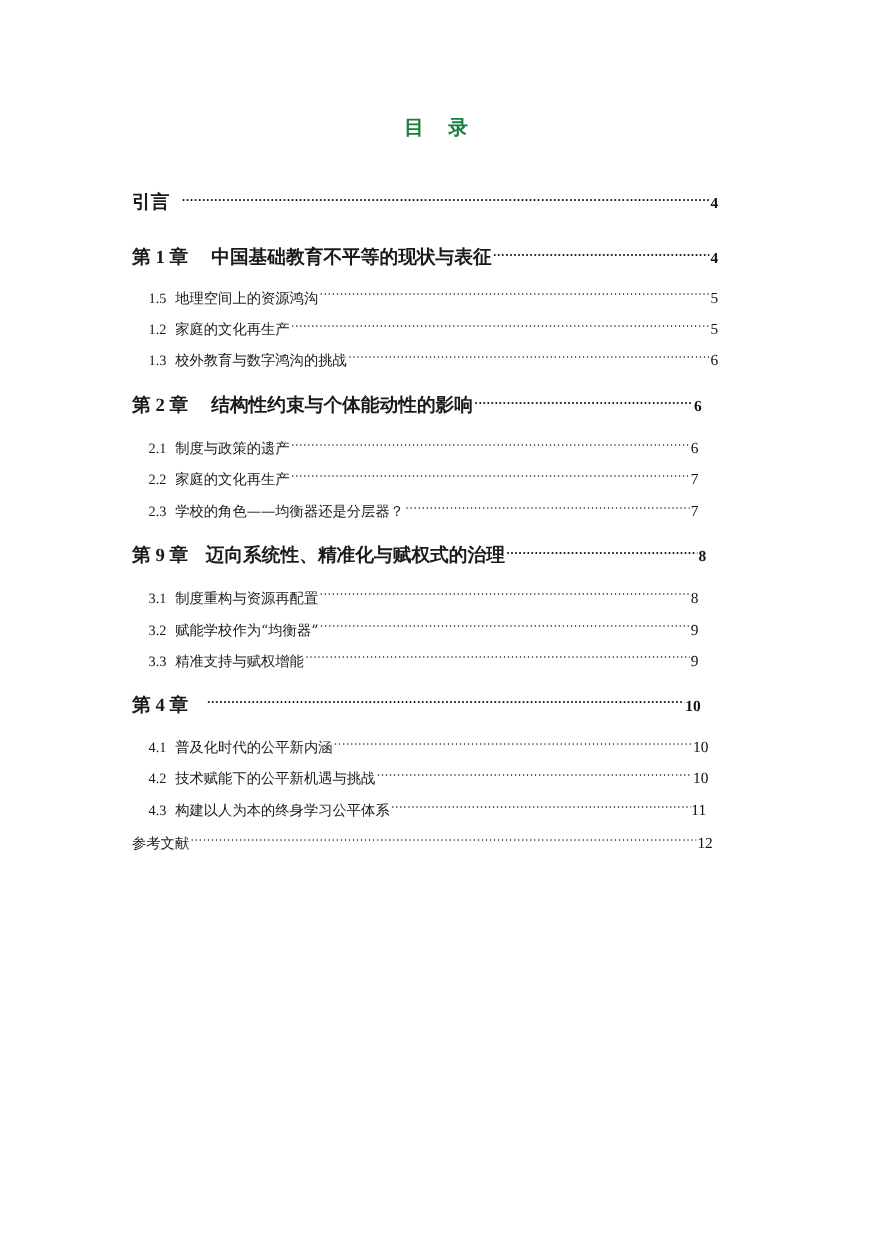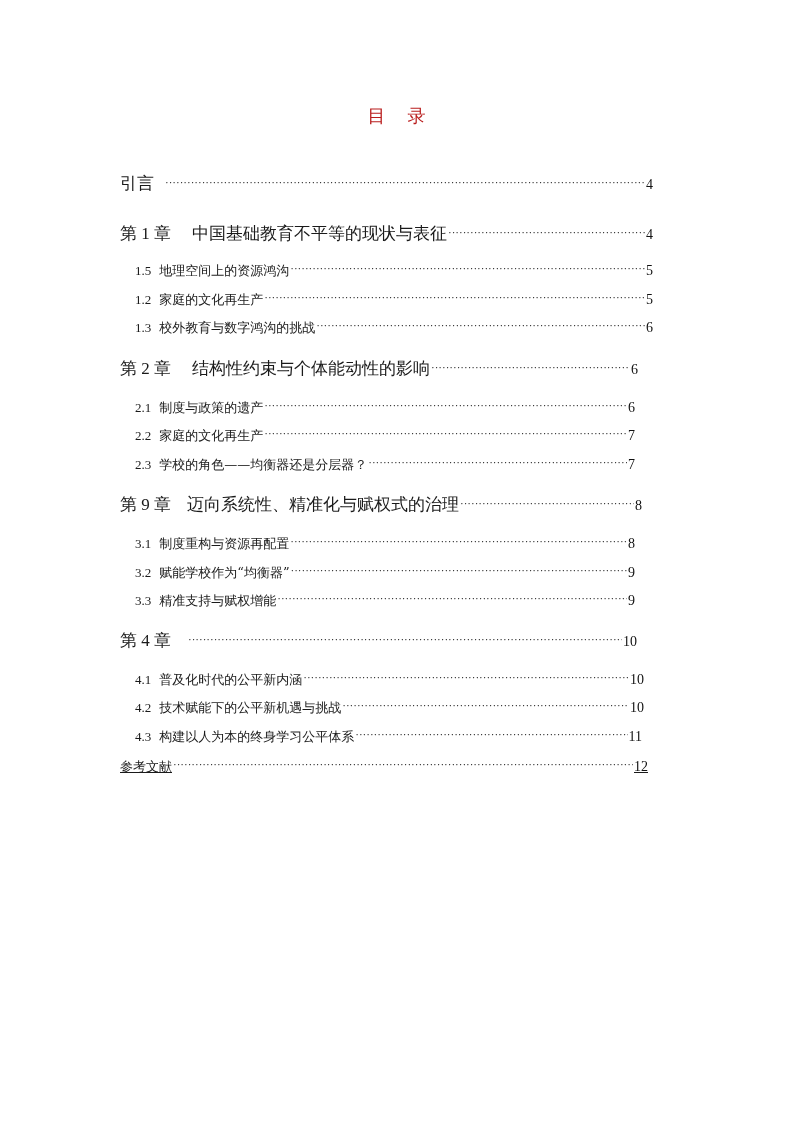--- a/index.html
+++ b/index.html
@@ -1,26 +1,26 @@
 <!DOCTYPE html>
 <html><head>
   <meta charset="utf-8">
   <style>
     html, body { margin: 0; padding: 0; background: #ffffff; }
     body { width: 793px; height: 1122px; position: relative; overflow: hidden; color: #1a1a1a;
            font-family: "DejaVu Serif", "Liberation Serif", serif; }
     .title { position: absolute; top: 104px; left: 0; width: 793px; text-align: center;
-             font-family: "DejaVu Sans", "Liberation Sans", sans-serif; font-weight: normal;
-             font-size: 18px; letter-spacing: 22px; text-indent: 22px; color: #b91c1c; }
+             font-family: "DejaVu Sans", "Liberation Sans", sans-serif; font-weight: bold;
+             font-size: 18px; letter-spacing: 22px; text-indent: 22px; color: #15803d; }
     .toc-line { position: absolute; left: 120px; width: 533px; display: flex; align-items: baseline;
                 white-space: nowrap; }
     .toc-line.sub { left: 135px; width: 518px; }
-    .toc-line.chap { font-size: 17px; }
+    .toc-line.chap { font-size: 17px; font-weight: bold; }
     .toc-line.sec { font-size: 13px; }
-    .toc-line.ref { font-size: 13px; left: 120px; width: 533px; text-decoration: underline; }
+    .toc-line.ref { font-size: 13px; left: 120px; width: 533px; }
     .num { margin-right: 8px; font-family: "Liberation Serif", serif; }
     .chap .num { margin-right: 21px; }
     .label { flex: 0 0 auto; }
     .leader { flex: 1 1 auto; overflow: hidden; margin: 0 1px; position: relative; height: 1em; }
     .leader::after { content: "························································································································································"; position: absolute; left: 0; bottom: 0.1em; font-size: 11px; letter-spacing: 0px; color: #111; font-family: "Liberation Serif", serif; }
     .chap .leader::after { bottom: 0.05em; }
     .page { flex: 0 0 auto; font-family: "Liberation Serif", serif; font-size: 14px; color: #111; }
   </style>
 </head>
 <body>

